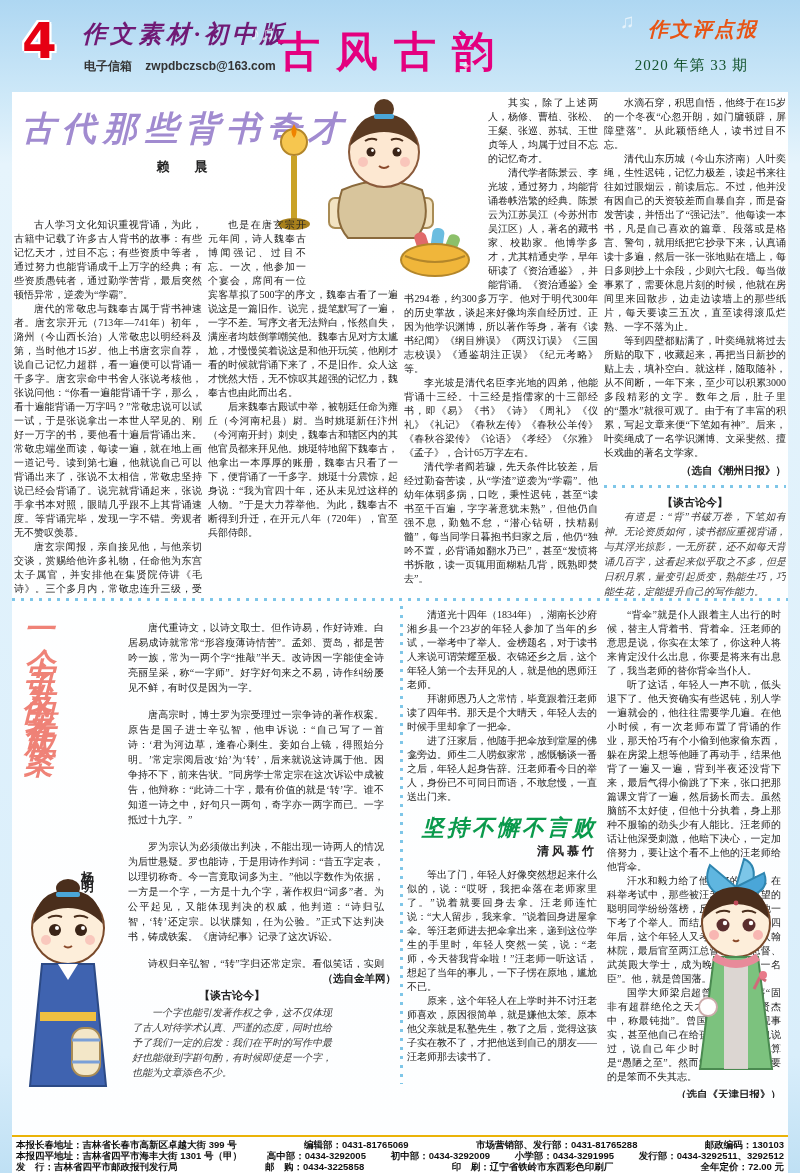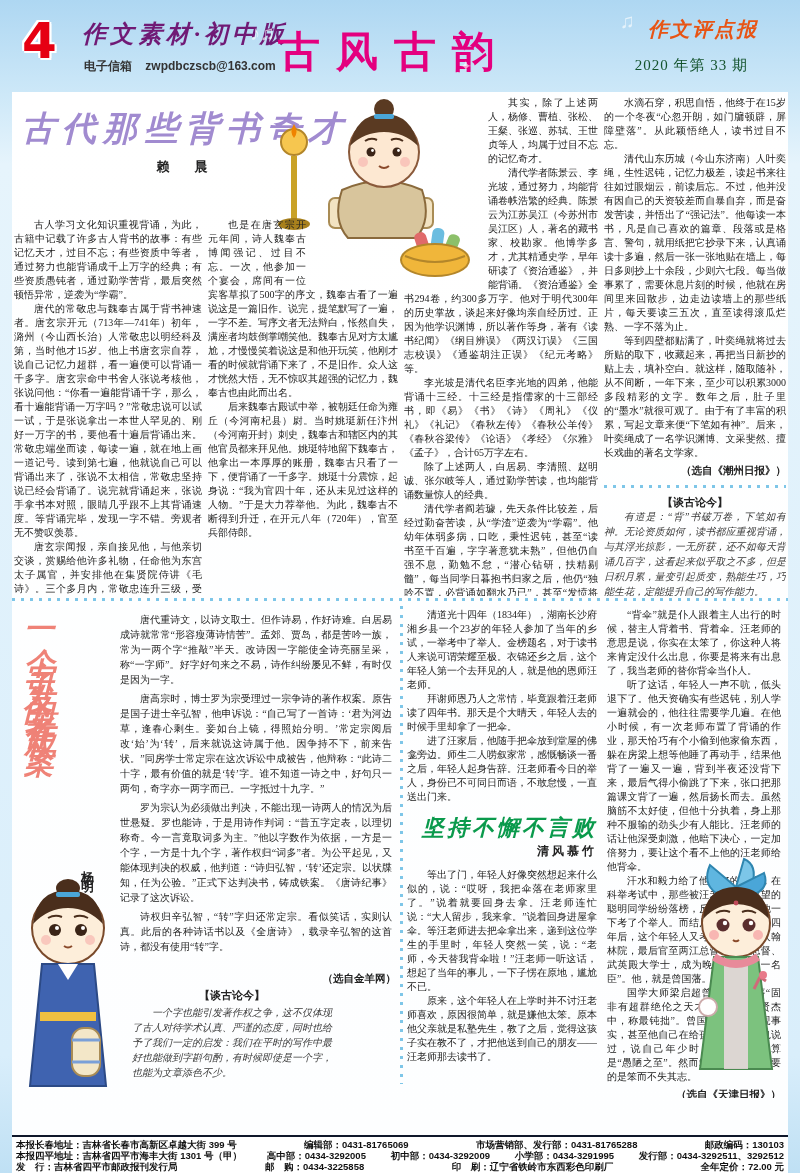--- a/index.html
+++ b/index.html
@@ -49,36 +49,36 @@
   
   .bottom-divider{position:absolute;left:0;top:506px;width:776px;}
   .art2{position:absolute;left:2px;top:516px;width:382px;height:490px;}
   .a2-vtitle{position:absolute;left:4px;top:4px;height:448px;writing-mode:vertical-rl;
     font-size:30px;font-weight:bold;color:#ef8277;letter-spacing:12px;font-style:italic;}
   .a2-vauthor{position:absolute;left:64px;top:252px;writing-mode:vertical-rl;
     font-size:13px;font-weight:bold;letter-spacing:5px;color:#222;}
   .cartoon2{position:absolute;left:0px;top:268px;}
   .a2-text{position:absolute;left:102px;top:0;width:280px;height:360px;overflow:hidden;
     font-size:10px;line-height:15px;}
-  .a2-text p{margin:4px;text-indent:2em;text-align:justify;}
+  .a2-text p{margin:12px;text-indent:2em;text-align:justify;}
   .a2-tail{position:absolute;left:102px;top:360px;width:280px;}
   .a2-commentary{margin-left:16px;width:200px;}
   .art3{position:absolute;left:387px;top:516px;width:384px;height:490px;}
   .a3-colC{position:absolute;left:8px;top:0;width:190px;height:490px;overflow:hidden;
     font-size:10px;line-height:14px;}
   .a3-colC p,.a3-colD p{margin:0;text-indent:2em;text-align:justify;}
   .a3-title{font-size:22px;font-weight:bold;color:#0a9a4c;letter-spacing:3px;
     text-align:right;margin:12px 0 4px 0;font-style:italic;line-height:1.1;}
   .a3-author{text-align:right;font-size:12px;font-weight:bold;letter-spacing:3px;margin-bottom:10px;}
   .a3-colD{position:absolute;left:208px;top:0;width:174px;height:490px;overflow:hidden;
     font-size:10px;line-height:14px;}
   .cartoon3{position:absolute;right:-6px;bottom:12px;}
   
   .footer{position:absolute;left:12px;top:1135px;width:776px;height:34px;background:#fff;
-    border-top:2px solid #0f172a;padding-top:2px;
+    border-top:2px solid #eab308;padding-top:2px;
     font-family:"Liberation Sans",sans-serif;font-size:9.5px;font-weight:bold;color:#111;}
   .f-line{display:flex;justify-content:space-between;padding:0 4px;line-height:11px;}
 </style>
 </head>
 <body>
 
 <div class="header">
   <div class="page-num">4</div>
   <div class="masthead">作文素材·初中版</div>
   <div class="email-line">
@@ -144,21 +144,20 @@
     <div class="col c2">
       <div class="spacer-r"></div>
       <p>也是在唐玄宗开元年间，诗人魏奉古博闻强记、过目不忘。一次，他参加一个宴会，席间有一位宾客草拟了500字的序文，魏奉古看了一遍说这是一篇旧作。说完，提笔默写了一遍，一字不差。写序文者无法辩白，怅然自失，满座者均鼓倒掌嘲笑他。魏奉古见对方太尴尬，才慢慢笑着说这是和他开玩笑，他刚才看的时候就背诵下来了，不是旧作。众人这才恍然大悟，无不惊叹其超强的记忆力，魏奉古也由此而出名。</p>
       <p>后来魏奉古殿试中举，被朝廷任命为雍丘（今河南杞县）尉。当时姚珽新任汴州（今河南开封）刺史，魏奉古和辖区内的其他官员都来拜见他。姚珽特地留下魏奉古，他拿出一本厚厚的账册，魏奉古只看了一下，便背诵了一千多字。姚珽十分震惊，起身说：“我为官四十年，还从未见过这样的人物。”于是大力荐举他。为此，魏奉古不断得到升迁，在开元八年（720年），官至兵部侍郎。</p>
     </div>
     <div class="col c3">
       <div class="spacer-l"></div>
       <p>其实，除了上述两人，杨修、曹植、张松、王粲、张巡、苏轼、王世贞等人，均属于过目不忘的记忆奇才。</p>
       <p>清代学者陈景云、李光坡，通过努力，均能背诵卷帙浩繁的经典。陈景云为江苏吴江（今苏州市吴江区）人，著名的藏书家、校勘家。他博学多才，尤其精通史学，早年研读了《资治通鉴》，并能背诵。《资治通鉴》全书294卷，约300多万字。他对于明代300年的历史掌故，谈起来好像均亲自经历过。正因为他学识渊博，所以著作等身，著有《读书纪闻》《纲目辨误》《两汉订误》《三国志校误》《通鉴胡注正误》《纪元考略》等。</p>
       <p>李光坡是清代名臣李光地的四弟，他能背诵十三经。十三经是指儒家的十三部经书，即《易》《书》《诗》《周礼》《仪礼》《礼记》《春秋左传》《春秋公羊传》《春秋谷梁传》《论语》《孝经》《尔雅》《孟子》，合计65万字左右。</p>
-      <p>除了上述两人，白居易、李清照、赵明诚、张尔岐等人，通过勤学苦读，也均能背诵数量惊人的经典。</p>
       <p>清代学者阎若璩，先天条件比较差，后经过勤奋苦读，从“学渣”逆袭为“学霸”。他幼年体弱多病，口吃，秉性迟钝，甚至“读书至千百遍，字字著意犹未熟”，但他仍自强不息，勤勉不怠，“潜心钻研，扶精剔髓”，每当同学日暮抱书归家之后，他仍“独吟不置，必背诵如翻水乃已”，甚至“发愤将书拆散，读一页辄用面糊粘几背，既熟即焚去”。</p>
     </div>
     <div class="col c4">
       <p>水滴石穿，积思自悟，他终于在15岁的一个冬夜“心忽开朗，如门牖顿辟，屏障壁落”。从此颖悟绝人，读书过目不忘。</p>
       <p>清代山东历城（今山东济南）人叶奕绳，生性迟钝，记忆力极差，读起书来往往如过眼烟云，前读后忘。不过，他并没有因自己的天资较差而自暴自弃，而是奋发苦读，并悟出了“强记法”。他每读一本书，凡是自己喜欢的篇章、段落或是格言、警句，就用纸把它抄录下来，认真诵读十多遍，然后一张一张地贴在墙上，每日多则抄上十余段，少则六七段。每当做事累了，需要休息片刻的时候，他就在房间里来回散步，边走边读墙上的那些纸片，每天要读三五次，直至读得滚瓜烂熟、一字不落为止。</p>
       <p>等到四壁都贴满了，叶奕绳就将过去所贴的取下，收藏起来，再把当日新抄的贴上去，填补空白。就这样，随取随补，从不间断，一年下来，至少可以积累3000多段精彩的文字。数年之后，肚子里的“墨水”就很可观了。由于有了丰富的积累，写起文章来便“下笔如有神”。后来，叶奕绳成了一名学识渊博、文采斐然、擅长戏曲的著名文学家。</p>
       <div class="source">（选自《潮州日报》）</div>
       <div class="hdots"></div>
       <div class="commentary-label">【谈古论今】</div>
       <p class="commentary">有道是：“背”书破万卷，下笔如有神。无论资质如何，读书都应重视背诵，与其浮光掠影，一无所获，还不如每天背诵几百字，这看起来似乎取之不多，但是日积月累，量变引起质变，熟能生巧，巧能生花，定能提升自己的写作能力。</p>

